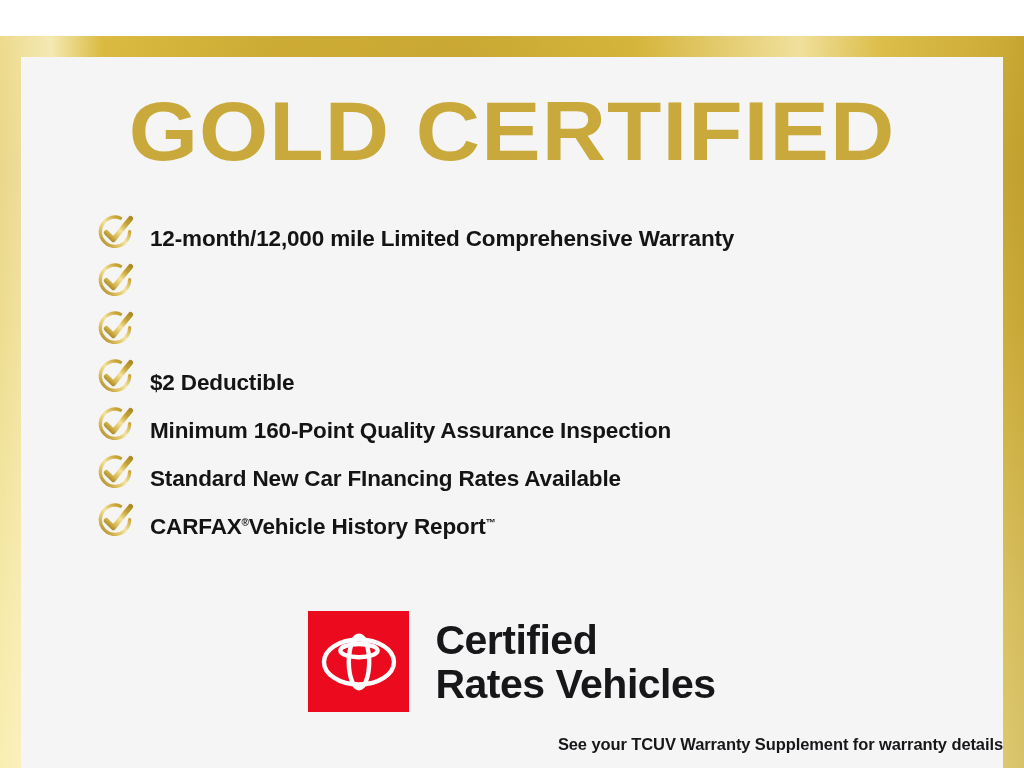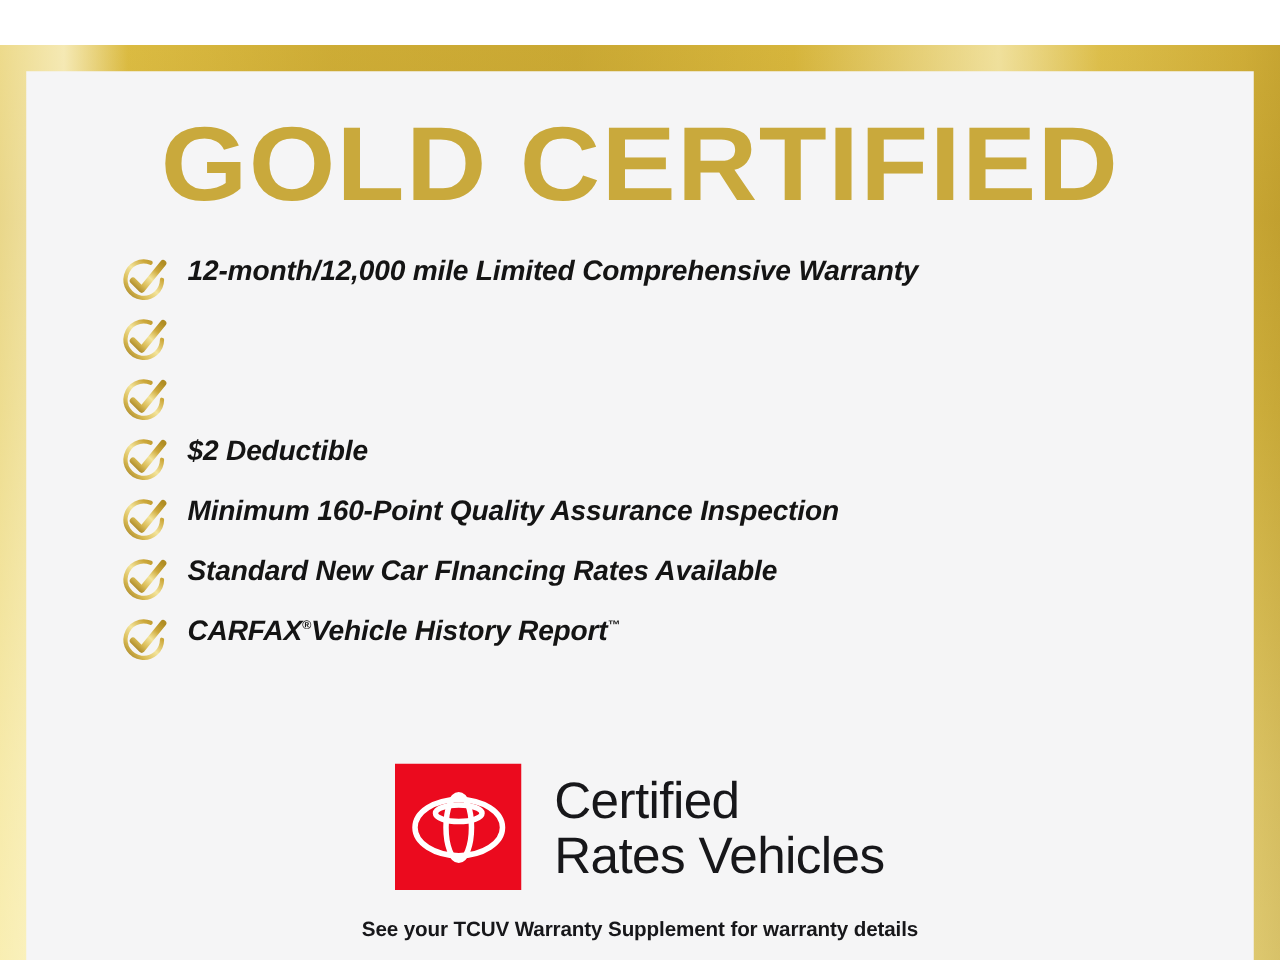--- a/index.html
+++ b/index.html
@@ -84,23 +84,22 @@
 
   
   .benefits {
     position: absolute;
     left: 73px;
     top: 147px;
     width: 900px;
   }
   .benefit-row {
     display: flex;
-    align-items: flex-start;
+    align-items: flex-end;
     height: 48px;
-    font-style: italic;
   }
   .check-icon {
     flex: 0 0 auto;
     width: 44px;
     height: 40px;
     margin-right: 12px;
     display: block;
   }
   .benefit-text {
     font-family: "Liberation Sans", sans-serif;
@@ -133,35 +132,35 @@
     height: 101px;
     background: #eb0a1e;
     display: flex;
     align-items: center;
     justify-content: center;
     flex: 0 0 auto;
   }
   .tcuv-words {
     margin-left: 26px;
     font-family: "Liberation Sans", sans-serif;
-    font-weight: normal;
+    font-weight: bold;
     font-size: 41px;
     line-height: 44px;
     color: #17171a;
     letter-spacing: -0.5px;
   }
   .tcuv-words div { white-space: nowrap; }
 
   
   .footer {
     position: absolute;
     left: 0;
     top: 678px;
     width: 982px;
-    text-align: center;
+    text-align: right;
     font-family: "Liberation Sans", sans-serif;
     font-weight: bold;
     font-size: 16.5px;
     color: #17171a;
     letter-spacing: -0.1px;
   }
 </style>
 </head>
 <body>
 

